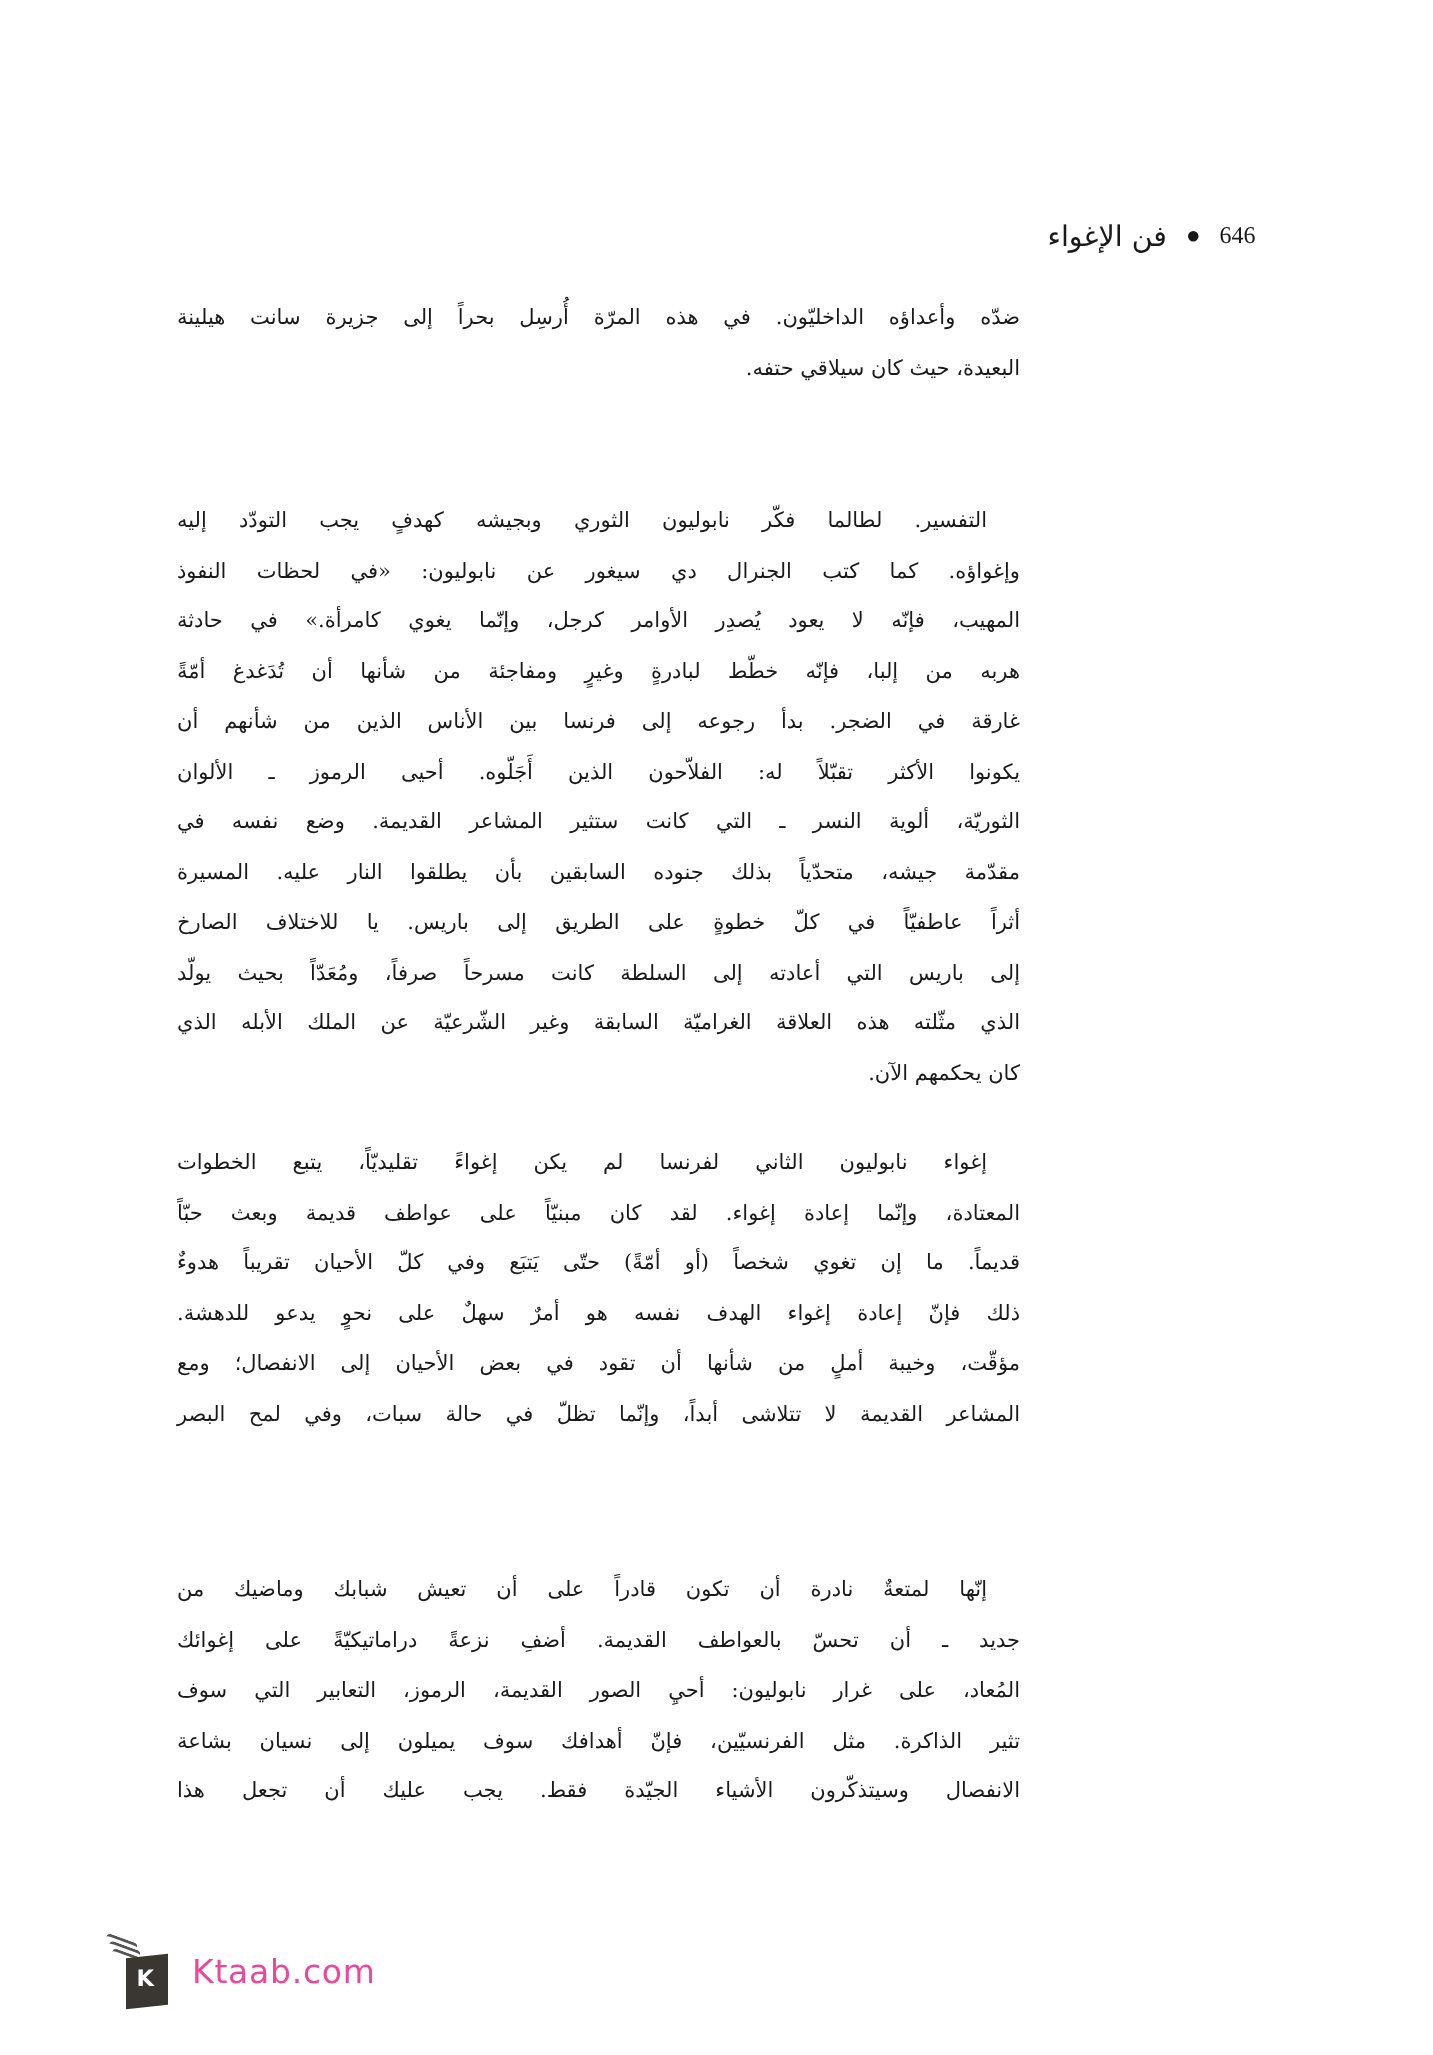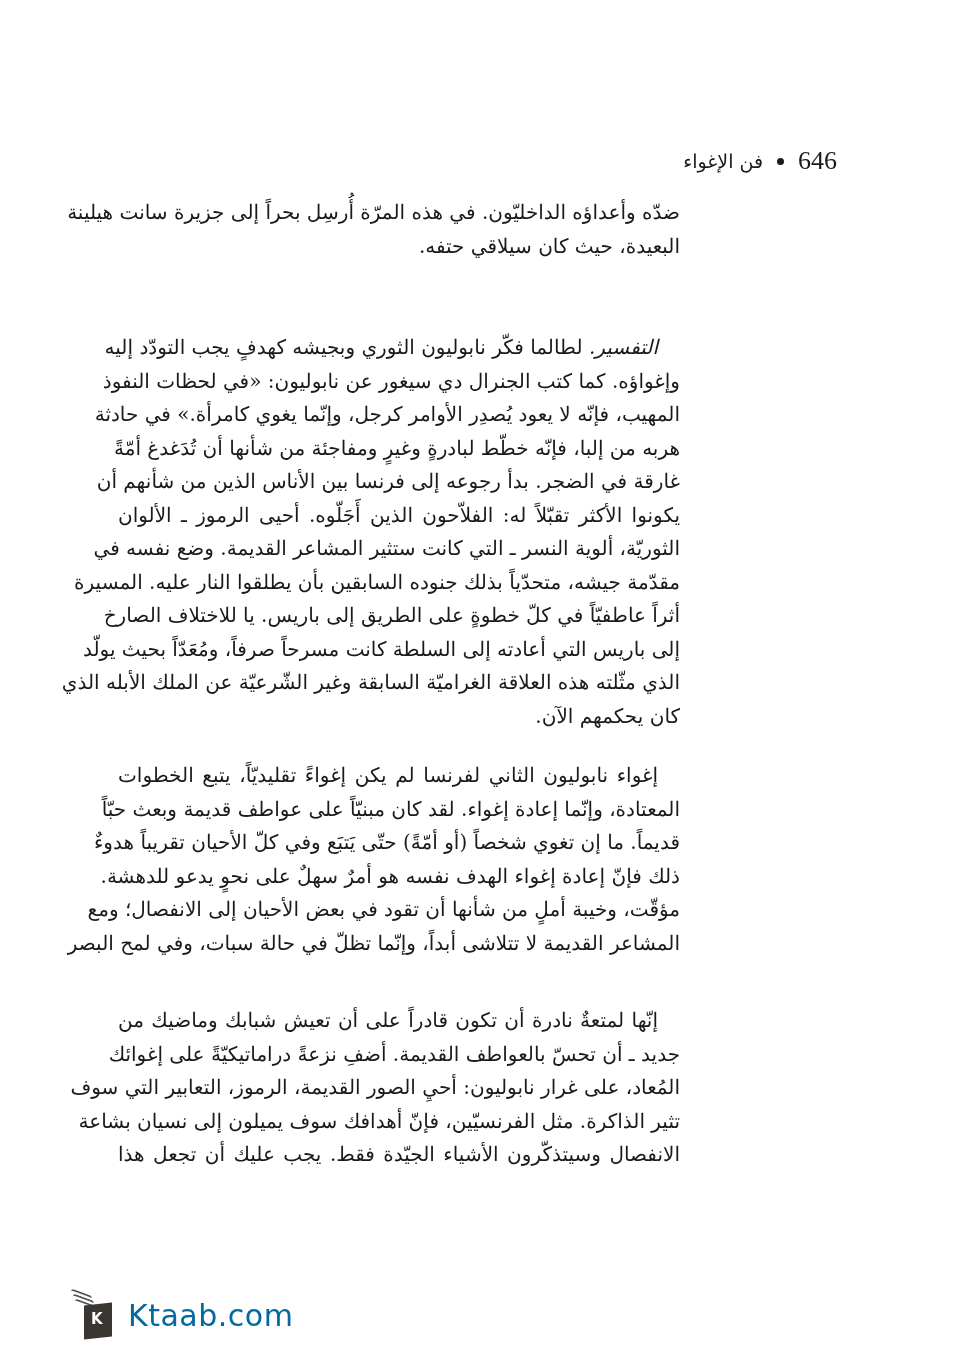--- a/index.html
+++ b/index.html
@@ -6,52 +6,52 @@
     body {
       width: 955px; height: 1370px; position: relative; overflow: hidden;
       font-family: "DejaVu Serif", "Liberation Serif", serif;
       color: #1a1a1a;
     }
     .header {
       position: absolute; top: 146px; right: 118px;
       direction: rtl; display: flex; align-items: center; gap: 14px;
       font-size: 19px;
     }
-    .header .page-num { font-family: "Liberation Serif", serif; font-size: 26px; }
+    .header .page-num { font-family: "Liberation Serif", serif; font-size: 16px; }
     .header .bullet { width: 7px; height: 7px; border-radius: 50%; background: #1a1a1a; display: inline-block; }
     .text-block {
       position: absolute; left: 118px; width: 562px;
       direction: rtl; text-align: justify; text-align-last: right;
-      font-size: 20px; line-height: 33.5px;
+      font-size: 14px; line-height: 33.5px;
     }
     .line { display: block; white-space: nowrap; text-align: justify; text-align-last: justify; }
     .line.last { text-align-last: right; }
     .indent { padding-right: 22px; }
-    .italic { font-style: italic; }
+    .italic { }
     .footer-logo {
       position: absolute; left: 66px; top: 1290px;
       display: flex; align-items: center; gap: 10px;
     }
     .book-icon { width: 52px; height: 50px; position: relative; }
     .book-icon .cover {
       position: absolute; left: 18px; top: 14px; width: 28px; height: 34px;
       background: #3a3632; transform: skewY(-6deg);
     }
     .book-icon .k {
       position: absolute; left: 25px; top: 20px; color: #fff;
       font-family: "DejaVu Sans", sans-serif; font-weight: bold; font-size: 15px;
     }
     .book-icon .page {
       position: absolute; left: 4px; top: 2px; width: 22px; height: 4px;
       border-top: 2px solid #555; transform: rotate(20deg); border-radius: 4px;
     }
     .book-icon .page.p2 { top: 7px; left: 6px; }
     .book-icon .page.p3 { top: 12px; left: 8px; }
     .logo-text {
-      font-family: "DejaVu Sans", sans-serif; font-size: 30px; color: #0369a1; letter-spacing: 0.5px;
+      font-family: "DejaVu Sans", sans-serif; font-size: 22px; color: #ec4899; letter-spacing: 0.5px;
     }
   </style>
 </head>
 <body>
 
 <div class="header">
   <span class="page-num">646</span>
   <span class="bullet"></span>
   <span>فن الإغواء</span>
 </div>
@@ -78,21 +78,21 @@
 
 <div class="text-block" style="top:759px;">
   <span class="line indent">إغواء نابوليون الثاني لفرنسا لم يكن إغواءً تقليديّاً، يتبع الخطوات</span>
   <span class="line">المعتادة، وإنّما إعادة إغواء. لقد كان مبنيّاً على عواطف قديمة وبعث حبّاً</span>
   <span class="line">قديماً. ما إن تغوي شخصاً (أو أمّةً) حتّى يَتبَع وفي كلّ الأحيان تقريباً هدوءٌ</span>
   <span class="line">ذلك فإنّ إعادة إغواء الهدف نفسه هو أمرٌ سهلٌ على نحوٍ يدعو للدهشة.</span>
   <span class="line">مؤقّت، وخيبة أملٍ من شأنها أن تقود في بعض الأحيان إلى الانفصال؛ ومع</span>
   <span class="line">المشاعر القديمة لا تتلاشى أبداً، وإنّما تظلّ في حالة سبات، وفي لمح البصر</span>
 </div>
 
-<div class="text-block" style="top:1004px;">
+<div class="text-block" style="top:1044px;">
   <span class="line indent">إنّها لمتعةٌ نادرة أن تكون قادراً على أن تعيش شبابك وماضيك من</span>
   <span class="line">جديد ـ أن تحسّ بالعواطف القديمة. أضفِ نزعةً دراماتيكيّةً على إغوائك</span>
   <span class="line">المُعاد، على غرار نابوليون: أحيِ الصور القديمة، الرموز، التعابير التي سوف</span>
   <span class="line">تثير الذاكرة. مثل الفرنسيّين، فإنّ أهدافك سوف يميلون إلى نسيان بشاعة</span>
   <span class="line">الانفصال وسيتذكّرون الأشياء الجيّدة فقط. يجب عليك أن تجعل هذا</span>
 </div>
 
 <div class="footer-logo">
   <div class="book-icon">
     <span class="page"></span>

